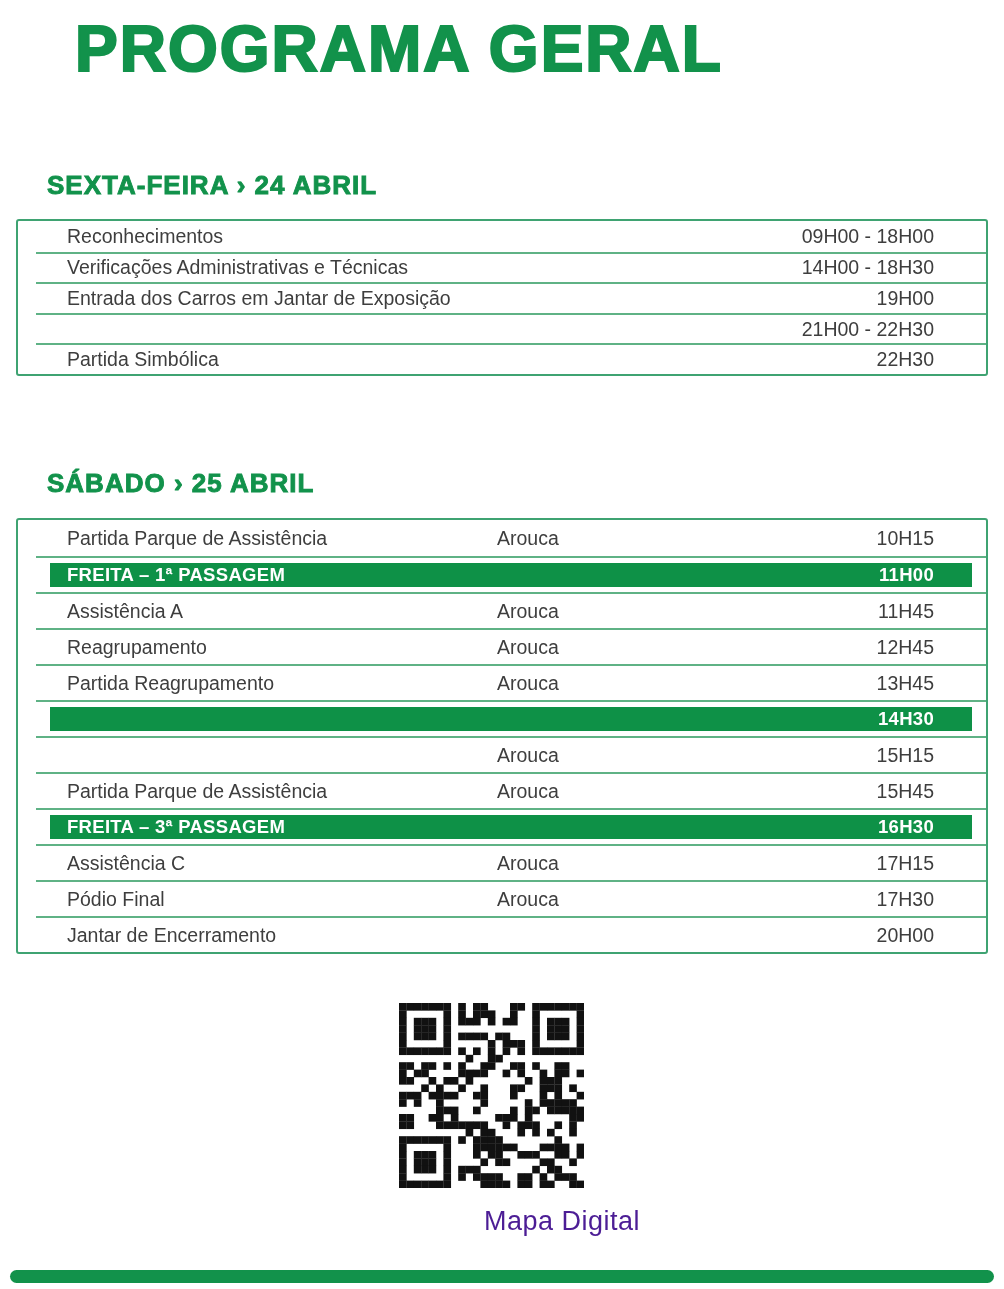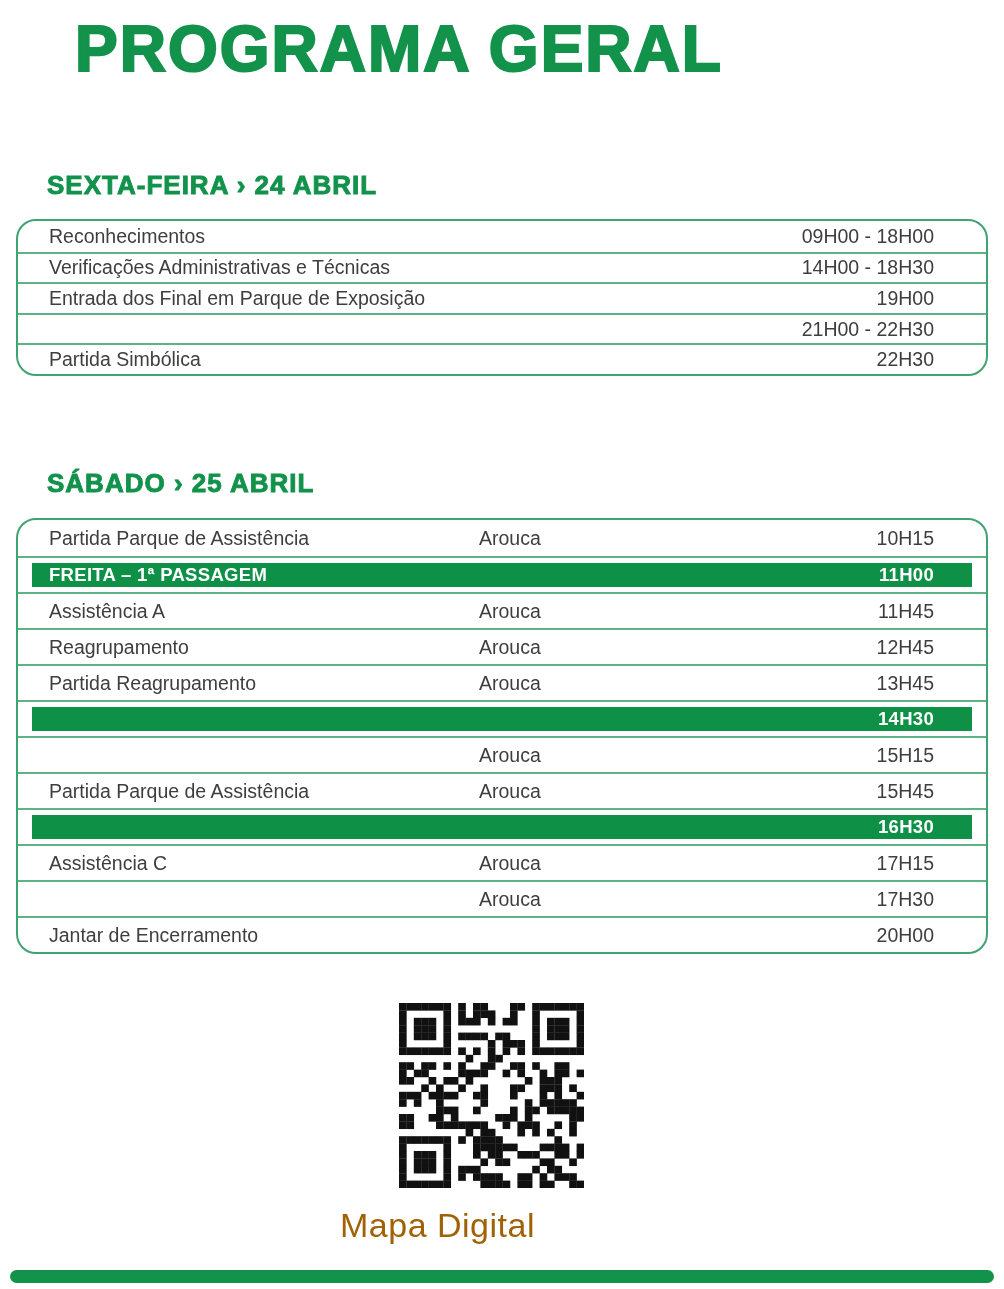--- a/index.html
+++ b/index.html
@@ -29,22 +29,22 @@
     font-size:26px;font-weight:700;line-height:1;
     color:var(--accent-green);
     letter-spacing:1px;
     -webkit-text-stroke:0.9px var(--accent-green);
   }
   #heading-friday{top:172px}
   #heading-saturday{top:470px}
   .schedule-table{
     position:absolute;left:16px;width:972px;
     border:2px solid var(--border-green);
-    border-radius:20px;
-    overflow:hidden;background:#fff;
+    border-radius:3px;
+    overflow:hidden;background:#fff;padding-left:18px;
   }
   #table-friday{top:219px}
   #table-saturday{top:518px}
   .row{
     position:relative;display:flex;align-items:center;
     height:36px;
     font-size:19.5px;color:var(--text-dark);
   }
   #table-friday .row{height:30.6px}
   .row + .row{border-top:2px solid var(--separator-green)}
@@ -57,21 +57,21 @@
     background:var(--highlight-green);
     color:#fff;font-weight:700;font-size:18.5px;letter-spacing:0.3px;
   }
   .band .lbl{flex:1 1 auto;padding-left:17px;white-space:nowrap}
   .band .time{margin-left:auto;padding-right:38px;white-space:nowrap}
   .qr-code{
     position:absolute;left:399px;top:1003px;width:185px;height:185px;display:block;
   }
   .qr-caption{
     position:absolute;left:340px;top:1206px;width:300px;
-    text-align:left;font-size:34px;font-weight:500;color:#a16207;
+    text-align:right;font-size:27px;font-weight:500;color:#4c1d95;
     letter-spacing:0.5px;white-space:nowrap;
   }
   .footer-accent-bar{
     position:absolute;left:10px;top:1270px;width:984px;height:13px;
     background:var(--accent-green);border-radius:7px;
   }
 </style>
 </head>
 <body>
 
@@ -81,21 +81,21 @@
 <div class="schedule-table" id="table-friday">
     <div class="row">
       <span class="lbl">Reconhecimentos</span>
       <span class="time">09H00 - 18H00</span>
     </div>
     <div class="row">
       <span class="lbl">Verificações Administrativas e Técnicas</span>
       <span class="time">14H00 - 18H30</span>
     </div>
     <div class="row">
-      <span class="lbl">Entrada dos Final em Parque de Exposição</span>
+      <span class="lbl">Entrada dos Carros em Jantar de Exposição</span>
       <span class="time">19H00</span>
     </div>
     <div class="row">
       <span class="time">21H00 - 22H30</span>
     </div>
     <div class="row">
       <span class="lbl">Partida Simbólica</span>
       <span class="time">22H30</span>
     </div>
   </div>
@@ -137,29 +137,31 @@
       <span class="loc">Arouca</span>
       <span class="time">15H15</span>
     </div>
     <div class="row">
       <span class="lbl">Partida Parque de Assistência</span>
       <span class="loc">Arouca</span>
       <span class="time">15H45</span>
     </div>
     <div class="row hl">
       <div class="band">
+        <span class="lbl">FREITA – 3ª PASSAGEM</span>
         <span class="time">16H30</span>
       </div>
     </div>
     <div class="row">
       <span class="lbl">Assistência C</span>
       <span class="loc">Arouca</span>
       <span class="time">17H15</span>
     </div>
     <div class="row">
+      <span class="lbl">Pódio Final</span>
       <span class="loc">Arouca</span>
       <span class="time">17H30</span>
     </div>
     <div class="row">
       <span class="lbl">Jantar de Encerramento</span>
       <span class="time">20H00</span>
     </div>
   </div>
 
 <svg class="qr-code" viewBox="0 0 185 185" xmlns="http://www.w3.org/2000/svg">

